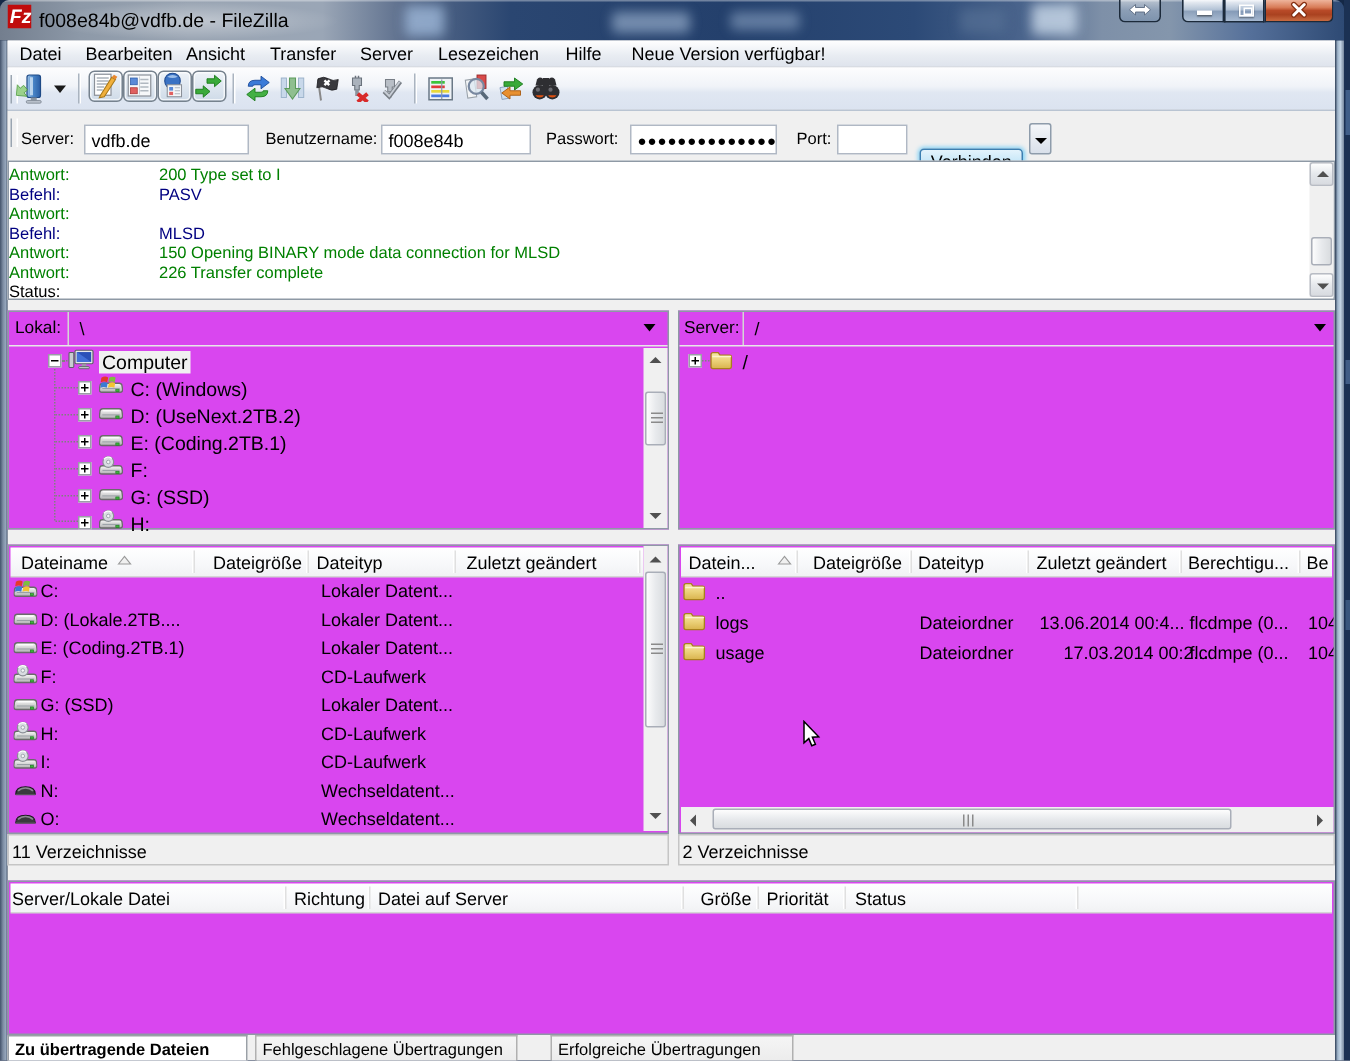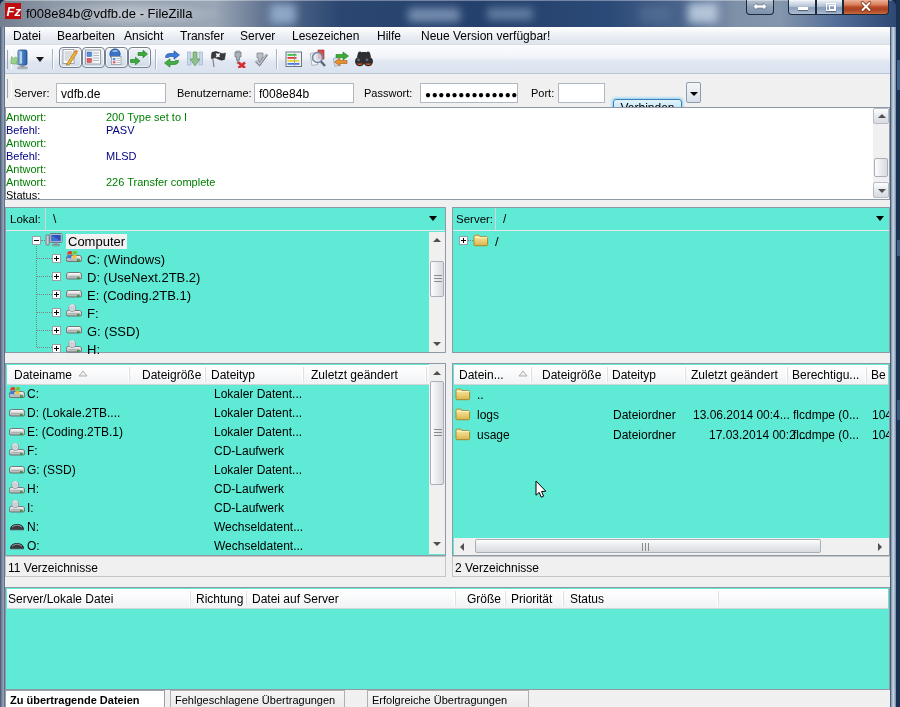--- a/index.html
+++ b/index.html
@@ -57,21 +57,21 @@
 .logmsg{position:absolute;left:100px;white-space:nowrap;}
 .green{color:#008000;}
 .navy{color:#000080;}
 
 .sb{position:absolute;background:#f0f0f0;}
 .sbtn{position:absolute;background:linear-gradient(180deg,#fefefe,#e5e8ec 50%,#d8dbe0);border:1px solid #b8bcc4;box-sizing:border-box;border-radius:2px;}
 .sthumb{position:absolute;background:linear-gradient(90deg,#fdfdfd,#e8eaed 50%,#d9dcdf);border:1px solid #a9aeb8;box-sizing:border-box;border-radius:2px;}
 .sthumbh{position:absolute;background:linear-gradient(180deg,#fdfdfd,#e8eaed 50%,#d9dcdf);border:1px solid #a9aeb8;box-sizing:border-box;border-radius:2px;}
 .arrow{width:0;height:0;position:absolute;}
 
-.panel{position:absolute;background:#5eead4;border:1px solid #8e99a5;box-sizing:border-box;}
+.panel{position:absolute;background:#d946ef;border:1px solid #8e99a5;box-sizing:border-box;}
 .header{position:absolute;left:1px;top:1px;right:1px;height:19px;
   background:linear-gradient(180deg,#ffffff,#f7f8fa 60%,#f1f2f4);border-bottom:1px solid #d5d5d5;}
 .hcol{position:absolute;top:3px;font-size:12px;color:#000;white-space:nowrap;}
 .hdiv{position:absolute;top:2px;width:1px;height:15px;background:#e0e0e0;box-shadow:-1px 0 0 #fff;}
 .cell{position:absolute;top:3px;white-space:nowrap;}
 
 .titem{position:absolute;font-size:13px;white-space:nowrap;}
 .expander{position:absolute;width:9px;height:9px;border:1px solid #9aa0a6;background:#fff;box-sizing:border-box;}
 .expander i{position:absolute;left:1px;top:3px;width:5px;height:1px;background:#000;}
 .expander b{position:absolute;left:3px;top:1px;width:1px;height:5px;background:#000;}
@@ -341,20 +341,21 @@
 
 <div id="log">
   <div class="logline green" style="top:3px;">Antwort:</div>
     <div class="logmsg green" style="top:3px;">200 Type set to I</div>
   <div class="logline navy" style="top:16px;">Befehl:</div>
     <div class="logmsg navy" style="top:16px;">PASV</div>
   <div class="logline green" style="top:29px;">Antwort:</div>
   <div class="logline navy" style="top:42px;">Befehl:</div>
     <div class="logmsg navy" style="top:42px;">MLSD</div>
   <div class="logline green" style="top:55px;">Antwort:</div>
+    <div class="logmsg green" style="top:55px;">150 Opening BINARY mode data connection for MLSD</div>
   <div class="logline green" style="top:68px;">Antwort:</div>
     <div class="logmsg green" style="top:68px;">226 Transfer complete</div>
   <div class="logline" style="top:81px;">Status:</div>
 </div>
 
 <div class="sb" style="left:873px;top:108px;width:16px;height:90px;">
   <div class="sbtn" style="left:0px;top:0px;width:16px;height:16px;">
       <div class="arrow" style="left:4px;top:5px;border-left:4px solid transparent;border-right:4px solid transparent;border-bottom:4px solid #505050;"></div>
     </div>
   <div class="sthumb" style="left:1px;top:50px;width:14px;height:19px;"></div>

